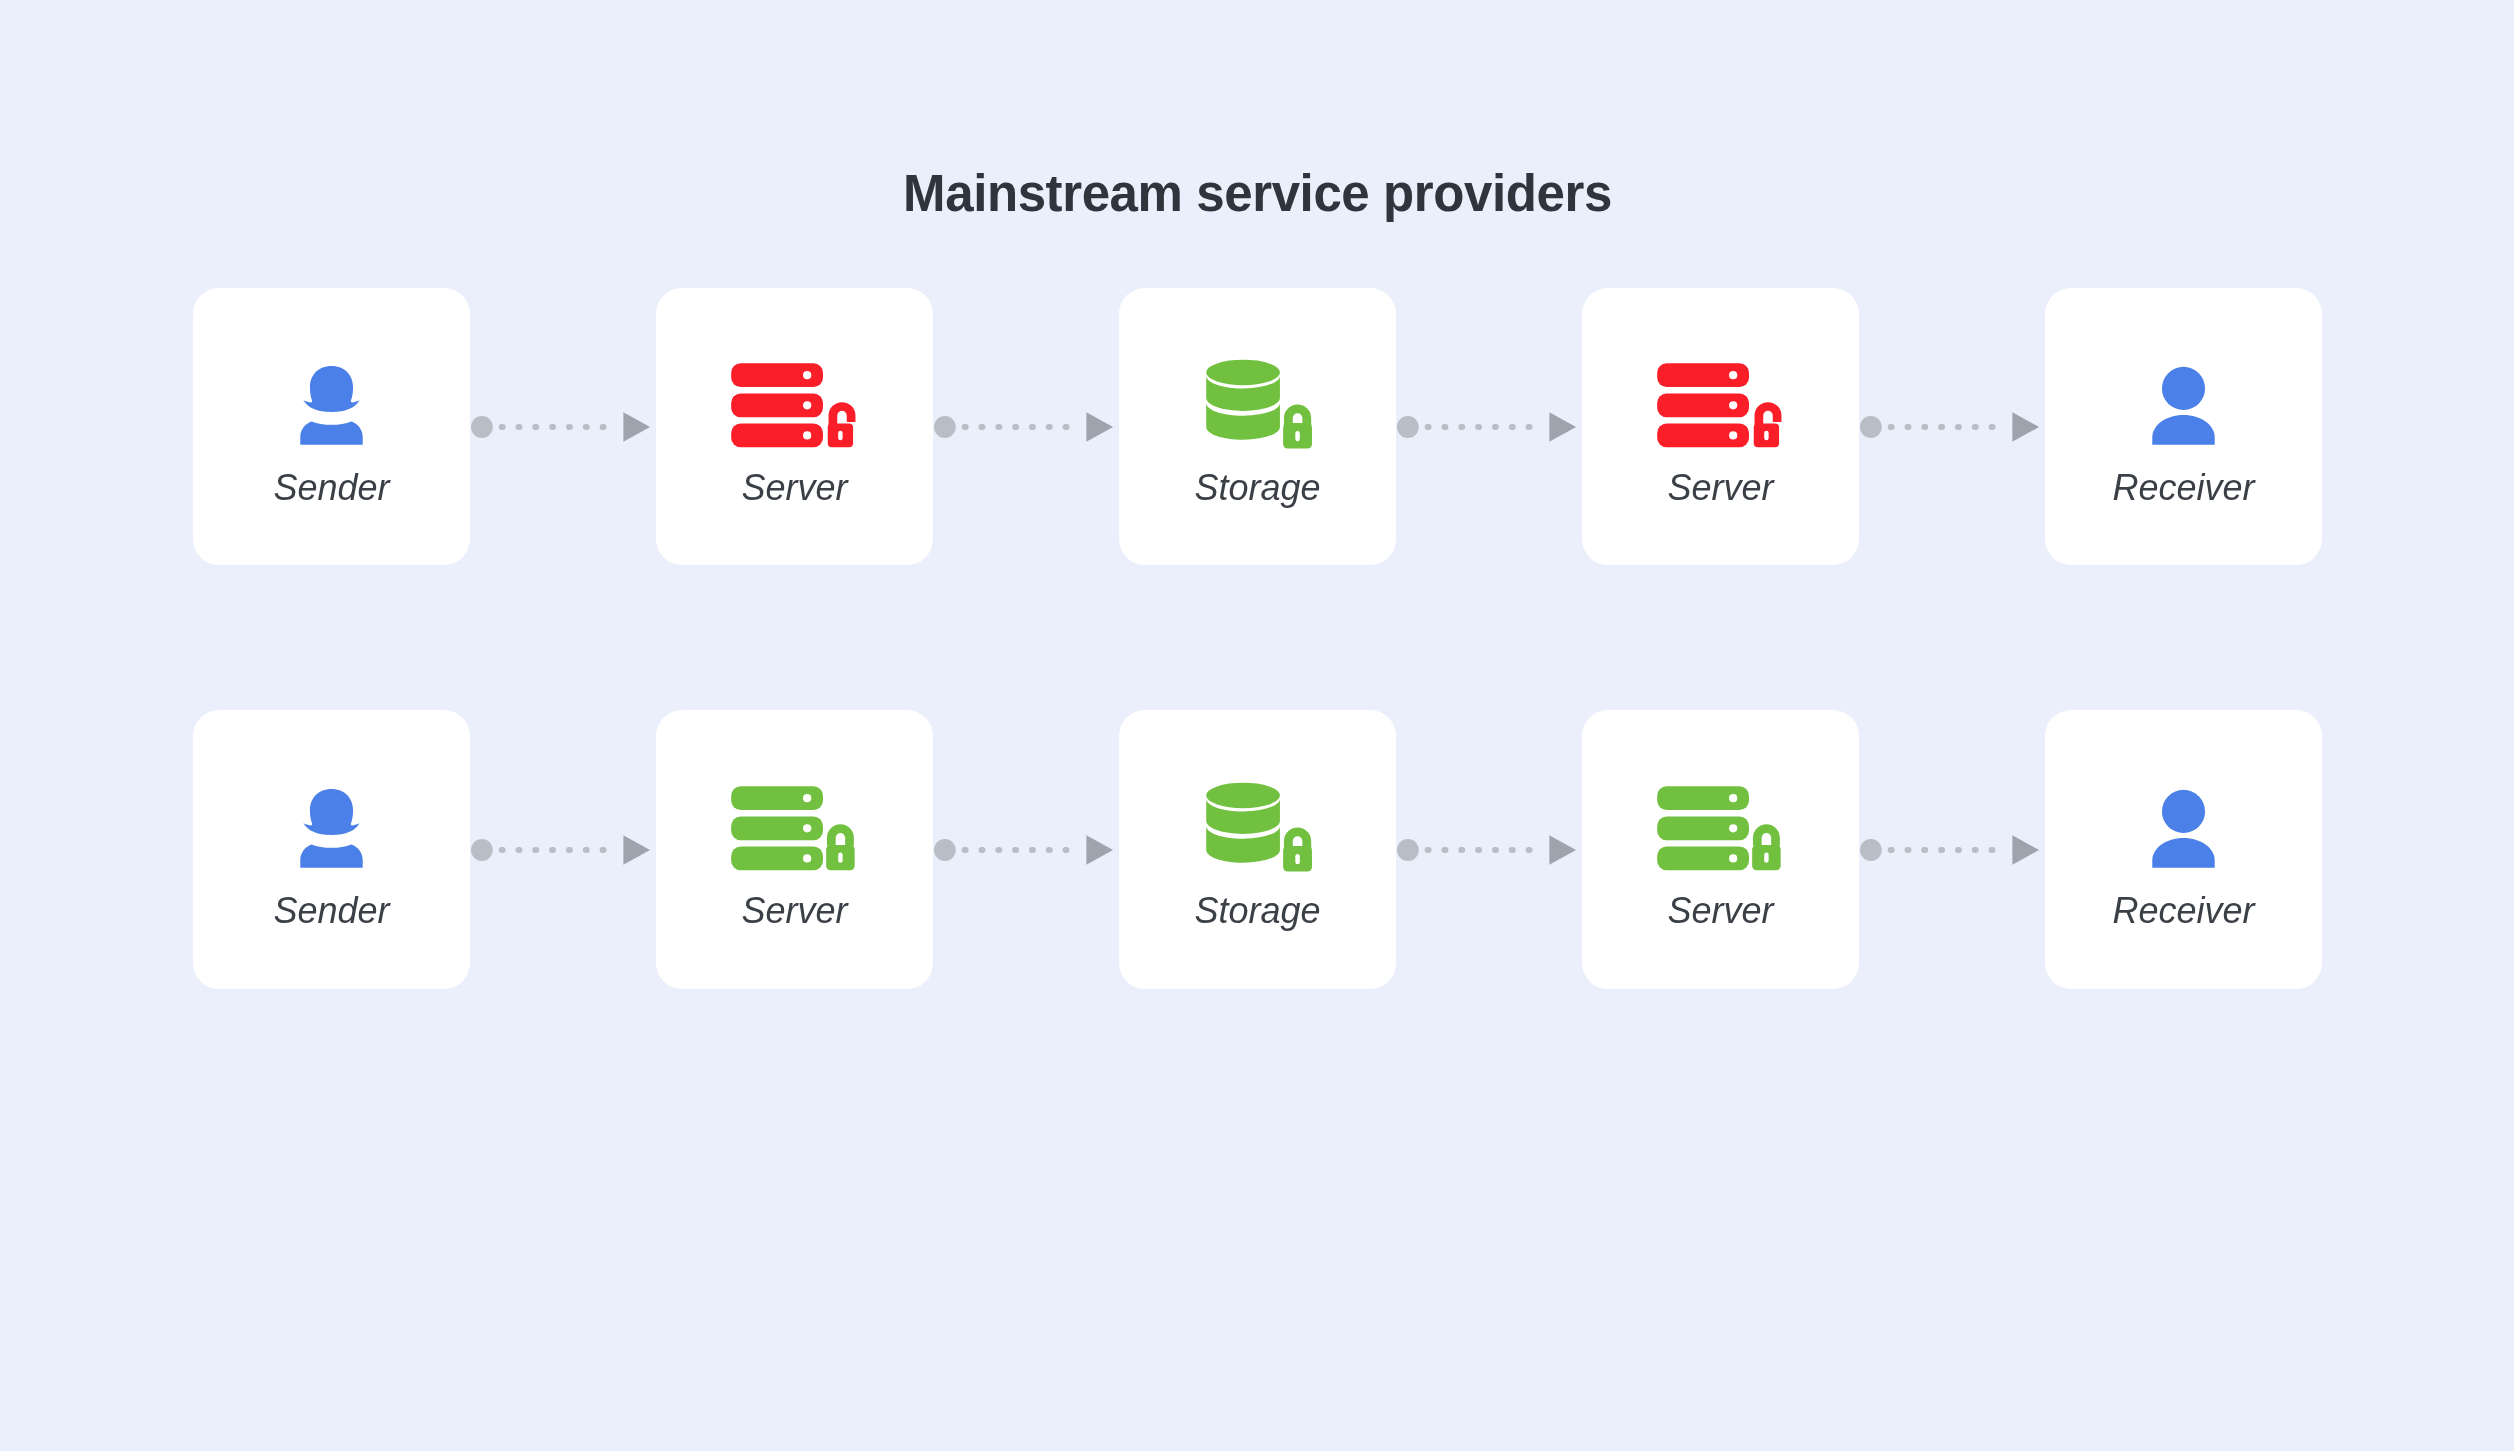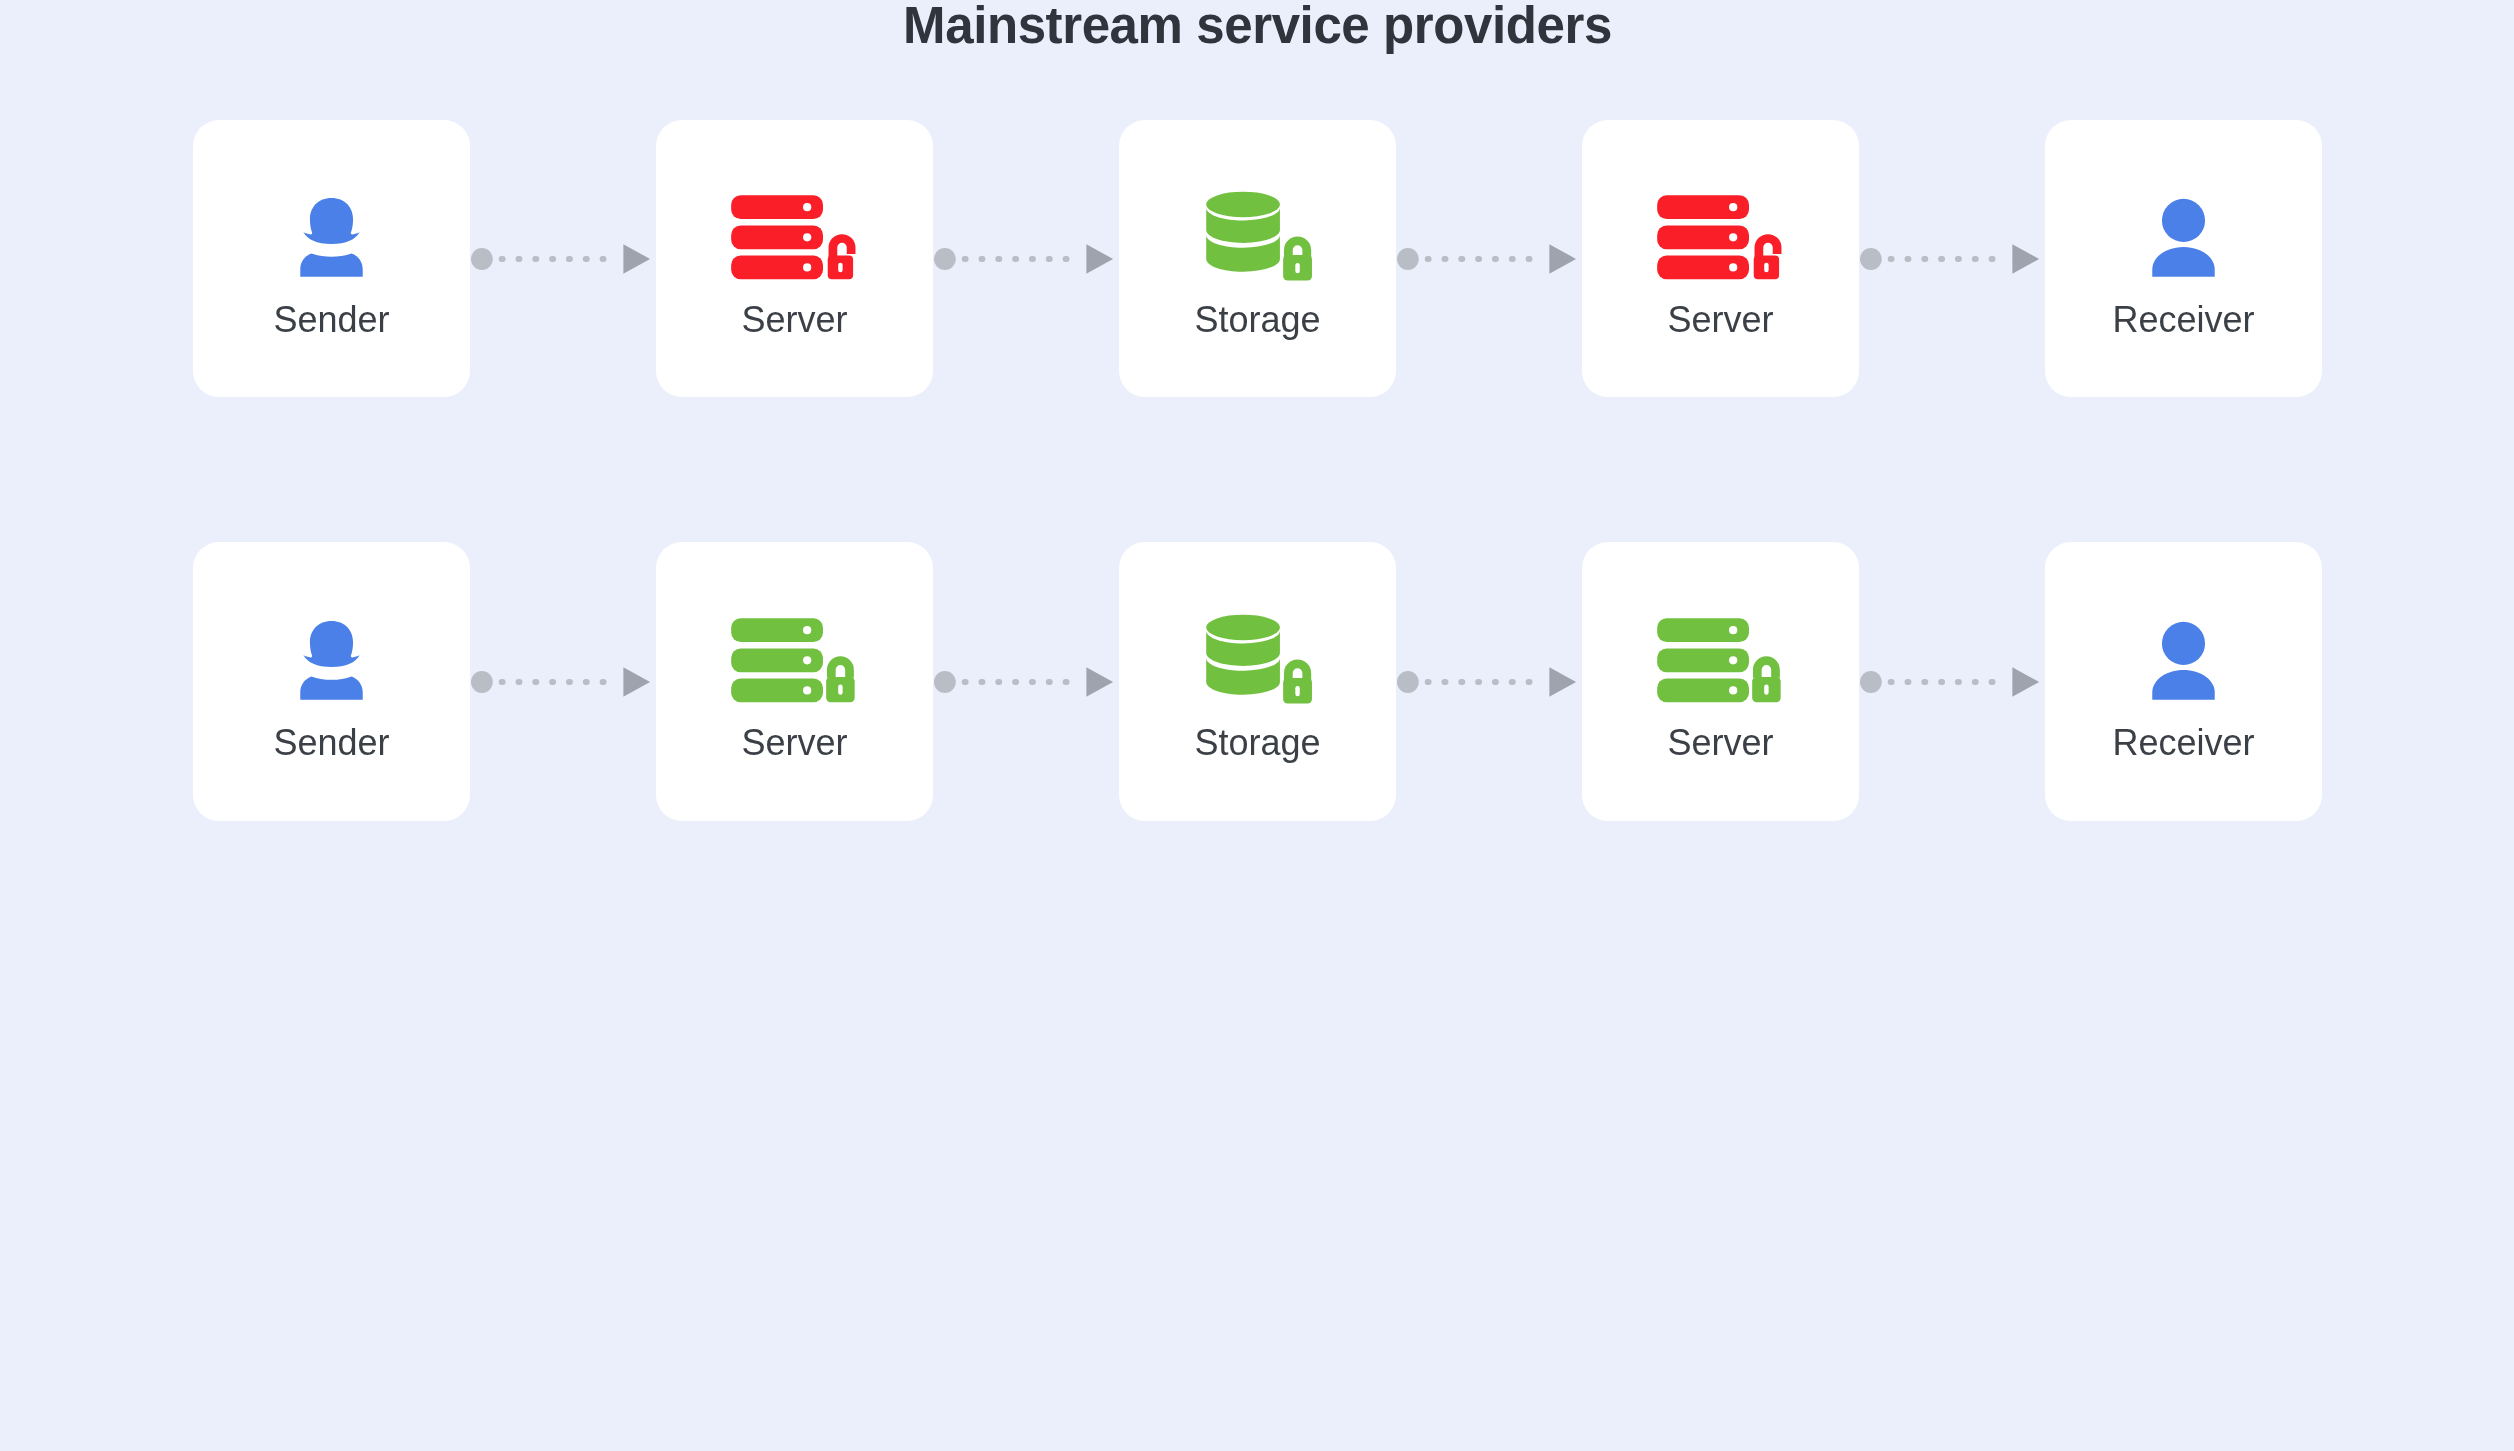--- a/index.html
+++ b/index.html
@@ -8,39 +8,41 @@
     background:#eaeffb;
     font-family:"Liberation Sans", sans-serif;
     overflow:hidden;
     position:relative;
   }
   .diagram{
     width:2515px;height:1100px;
     display:flex;flex-direction:column;
     justify-content:flex-start;
     box-sizing:border-box;
+    padding-top:168px;
   }
   .section{
     width:100%;
     display:flex;flex-direction:column;align-items:center;
   }
   .section + .section{margin-top:145px;}
   .section-title{
     font-size:51px;
     font-weight:bold;
     color:#30343c;
     letter-spacing:-0.4px;
     text-align:center;
     margin:0 0 69px 0;
     line-height:1;
   }
   .flow{
     display:flex;
     align-items:center;
     justify-content:center;
+    font-style:italic;
   }
   .node{
     width:277px;
     height:277px;
     background:#ffffff;
     border-radius:26px;
     display:flex;
     flex-direction:column;
     align-items:center;
     justify-content:center;

